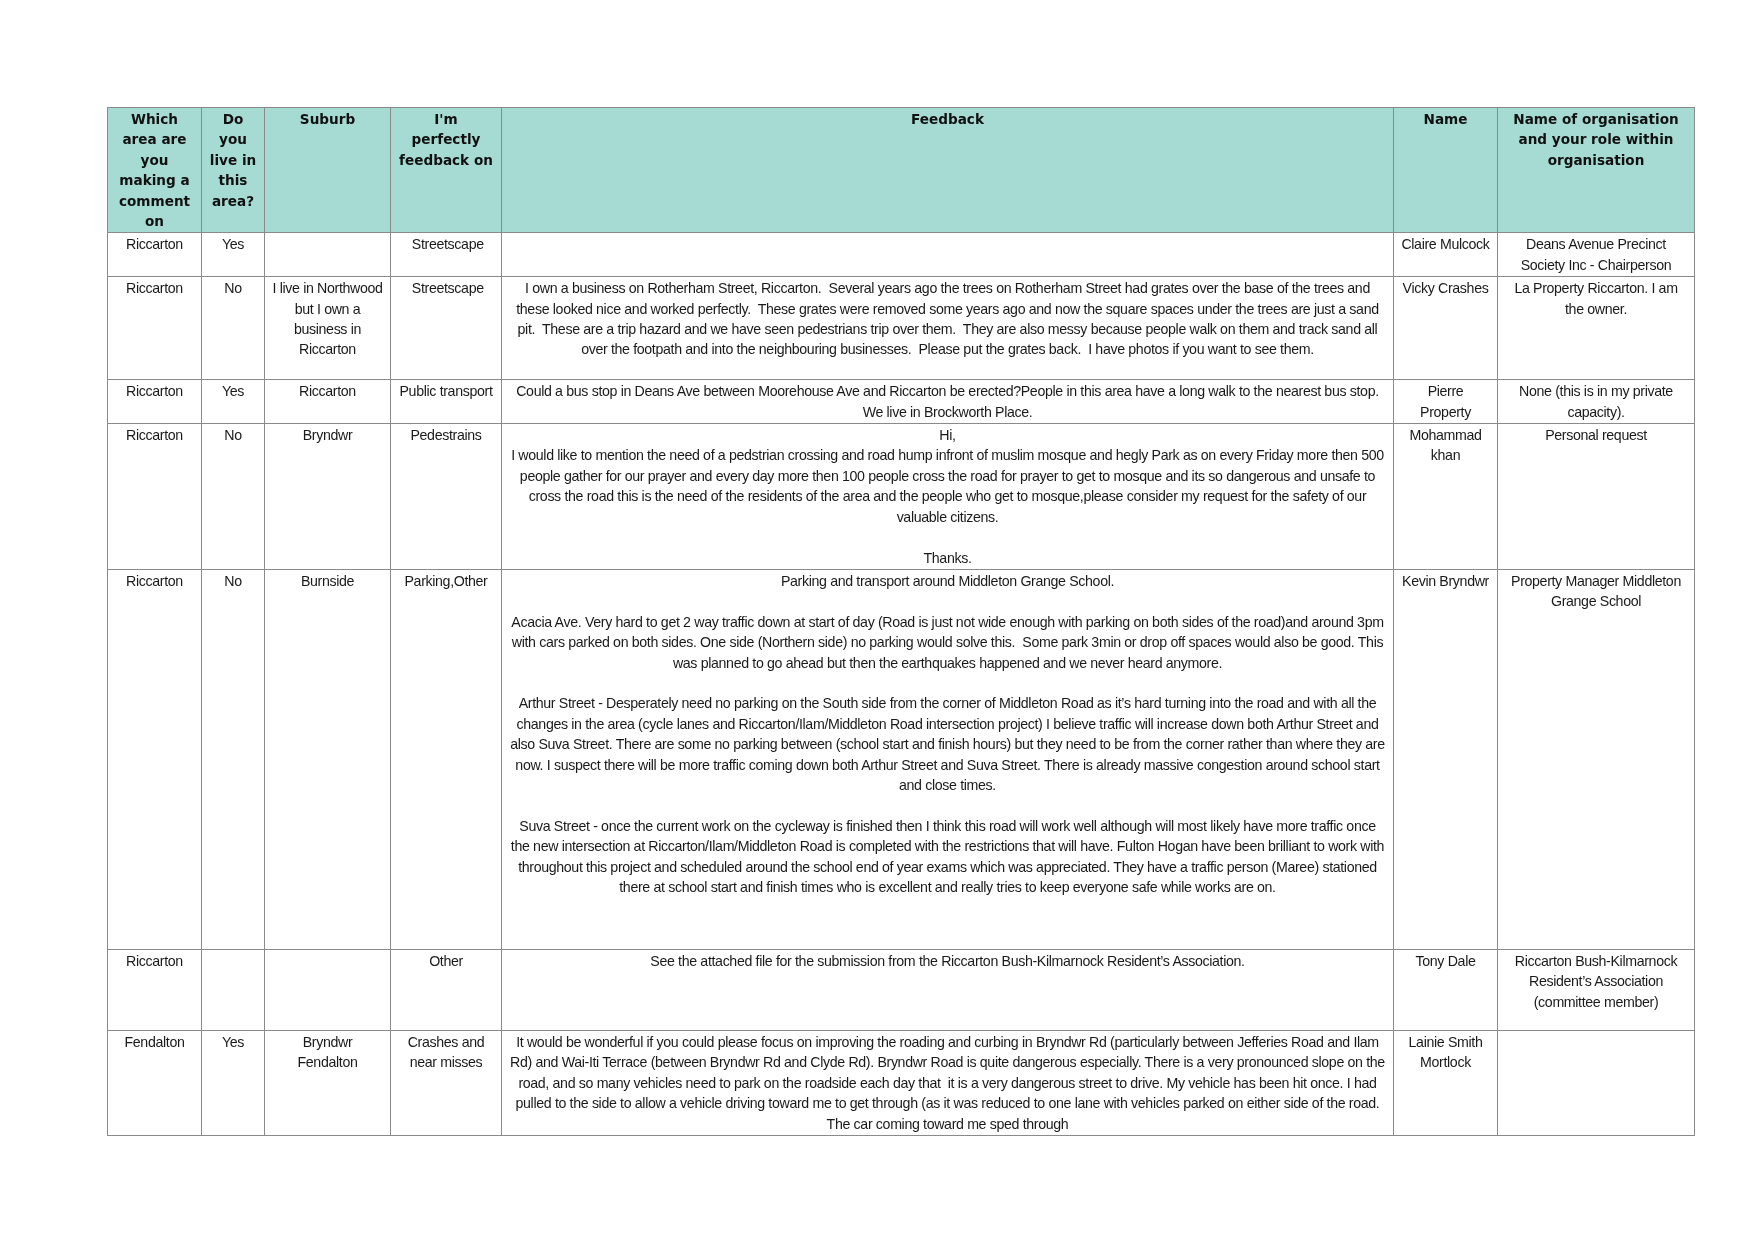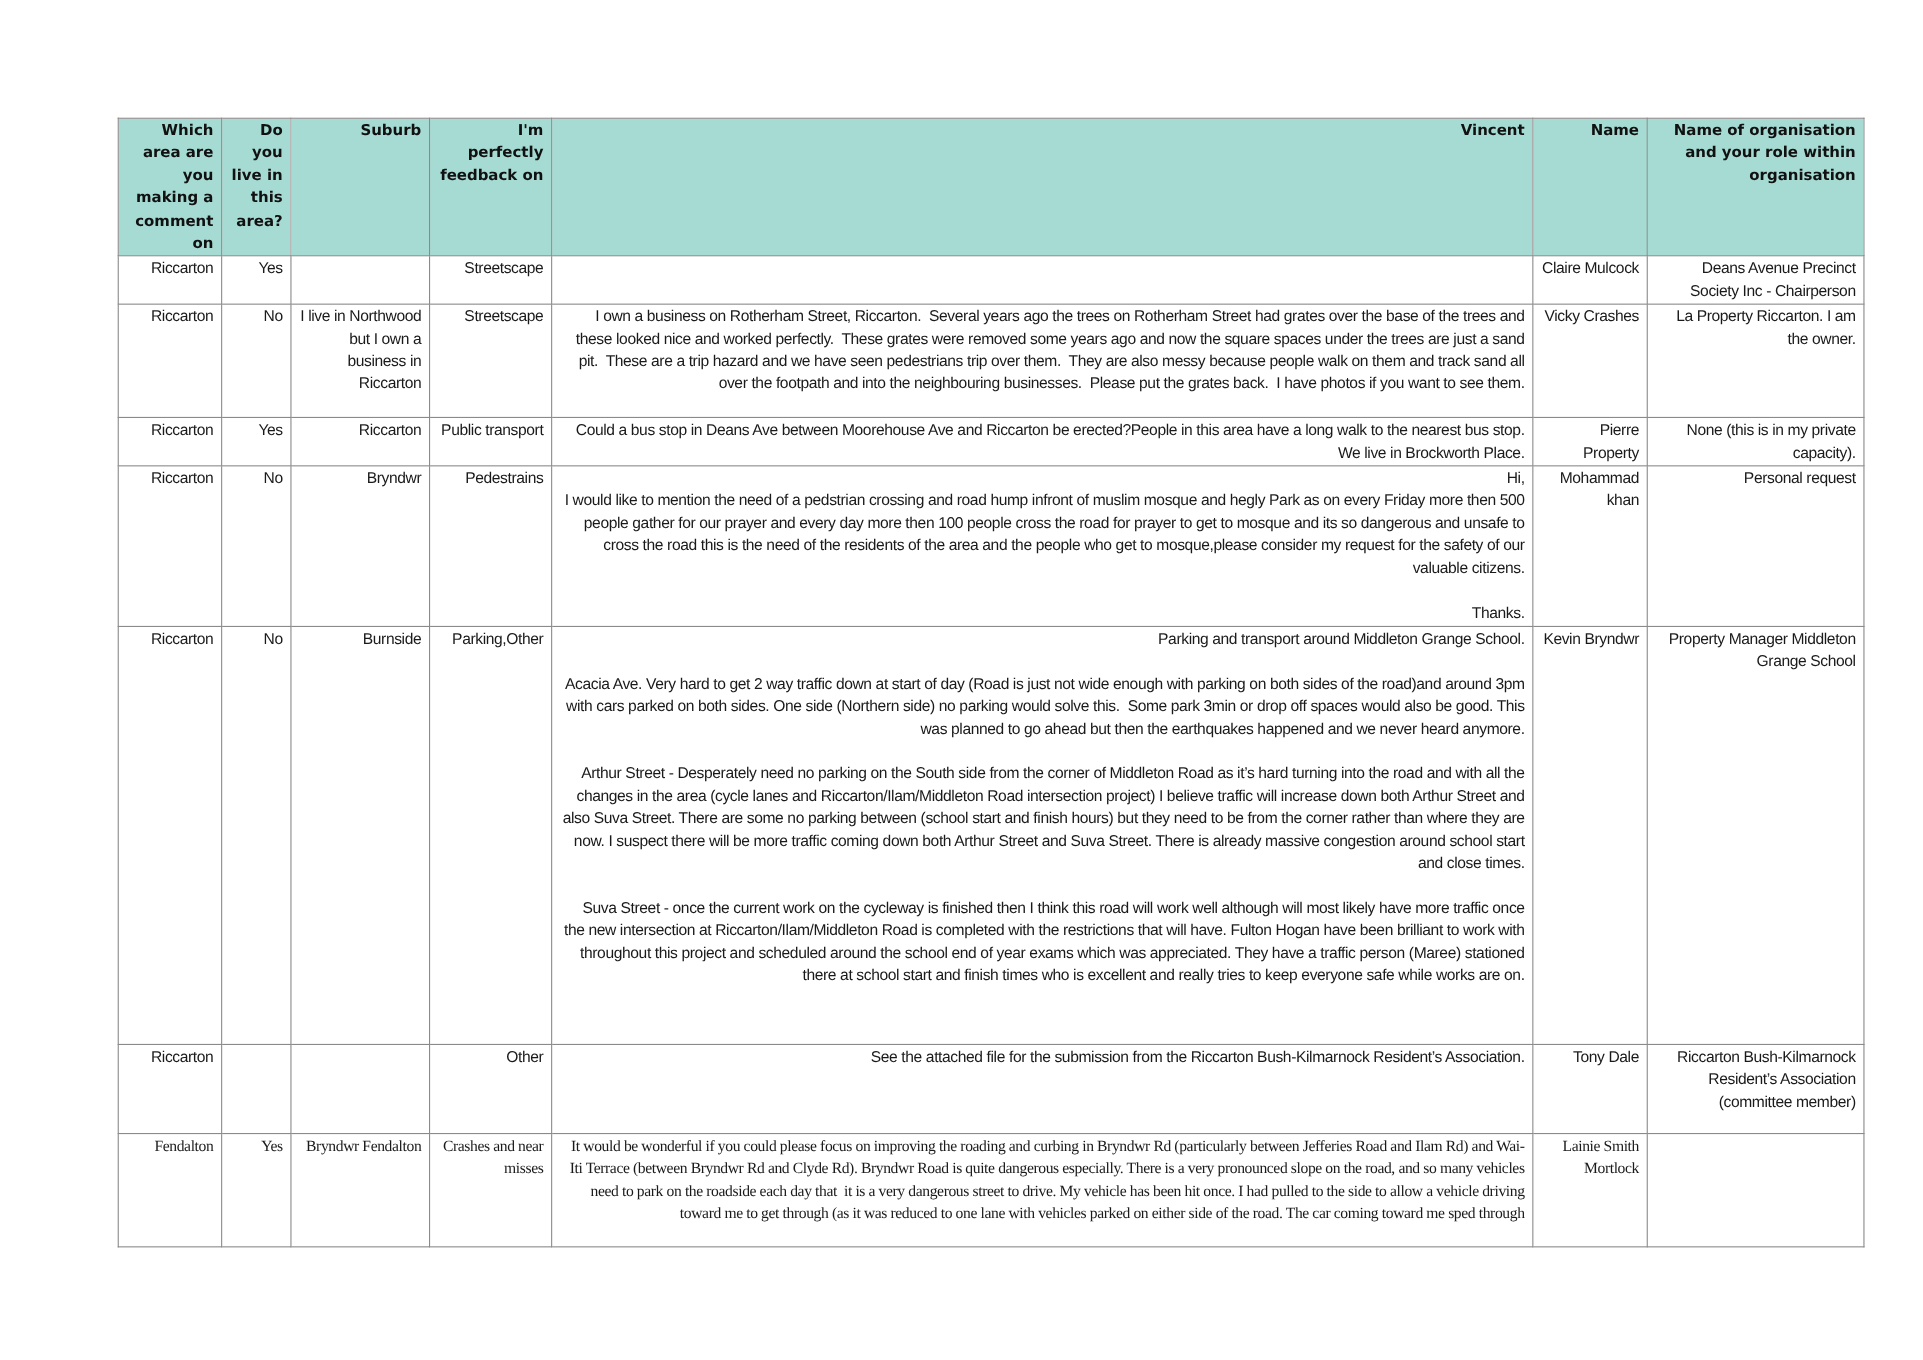--- a/index.html
+++ b/index.html
@@ -1,28 +1,28 @@
 <!DOCTYPE html>
 <html><head>
 <meta charset="utf-8">
 <style>
   html, body { margin: 0; padding: 0; background: #ffffff; }
   body { width: 1748px; height: 1236px; position: relative; overflow: hidden; }
   .page { position: absolute; left: 107px; top: 107px; width: 1587px; }
   table { border-collapse: collapse; width: 1587px; table-layout: fixed;
           font-family: "Liberation Sans Narrow", "Liberation Sans", sans-serif; font-size: 14.5px; line-height: 20.4px; color: #1a1a1a; }
-  th, td { border: 1.3px solid #8a8a8a; vertical-align: top; text-align: right; padding: 1px 7px 1px 7px; overflow: hidden; }
+  th, td { border: 1.3px solid #8a8a8a; vertical-align: top; text-align: center; padding: 1px 7px 1px 7px; overflow: hidden; }
   th { background: #a6dbd3; font-weight: bold; font-family: "DejaVu Sans", sans-serif; font-size: 13.6px; line-height: 20.4px; height: 120px; color: #111; }
   td { font-family: "Liberation Sans", sans-serif; font-size: 14.2px; letter-spacing: -0.35px; }
   td.fb p { margin: 0; white-space: pre-wrap; }
   col.c1 { width: 94px; } col.c2 { width: 63px; } col.c3 { width: 126px; } col.c4 { width: 111px; }
   col.c5 { width: 892px; } col.c6 { width: 104px; } col.c7 { width: 197px; }
   tr.r1 td { height: 38px; } tr.r2 td { height: 100px; } tr.r3 td { height: 38px; }
   tr.r4 td { height: 140px; } tr.r5 td { height: 377px; } tr.r6 td { height: 78px; }
-  tr.r7 td { height: 100px; font-family: Liberation Serif, serif; }
+  tr.r7 td { height: 100px; }
 </style>
 </head>
 <body>
 
 <div class="page">
   <table>
     <colgroup>
       <col class="c1">
         <col class="c2">
         <col class="c3">
@@ -30,21 +30,21 @@
         <col class="c5">
         <col class="c6">
         <col class="c7">
     </colgroup>
     <thead>
       <tr>
         <th>Which area are you making a comment on</th>
         <th>Do you live in this area?</th>
         <th>Suburb</th>
         <th>I'm perfectly feedback on</th>
-        <th>Vincent</th>
+        <th>Feedback</th>
         <th>Name</th>
         <th>Name of organisation and your role within organisation</th>
       </tr>
     </thead>
     <tbody>
       <tr class="r1">
         <td>Riccarton</td>
         <td>Yes</td>
         <td></td>
         <td style="white-space:pre"> Streetscape</td>

